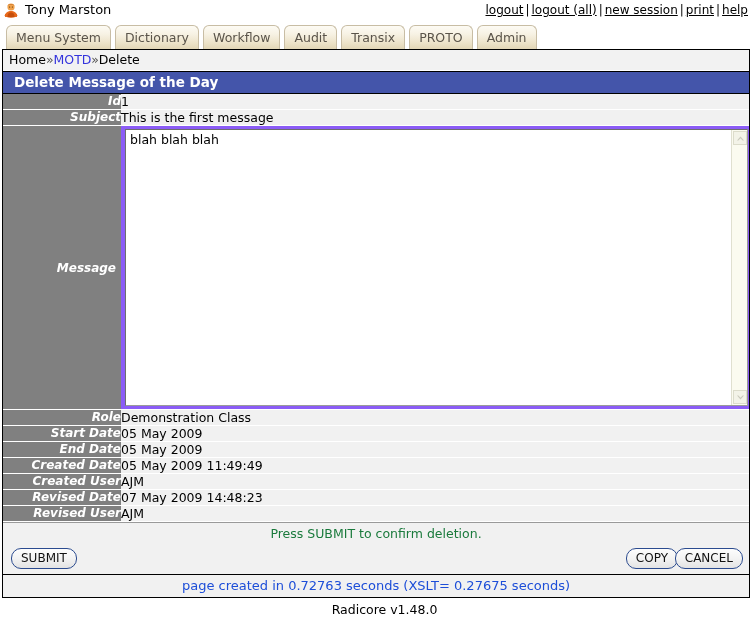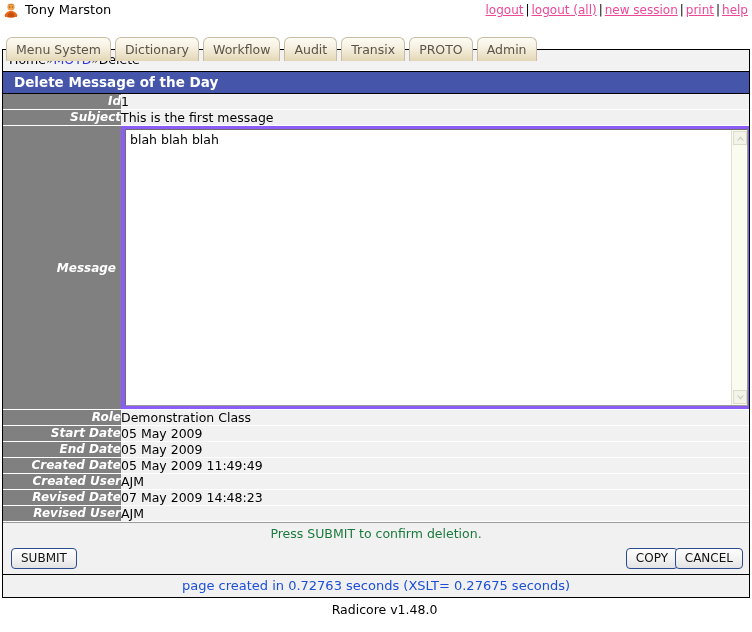--- a/index.html
+++ b/index.html
@@ -43,21 +43,21 @@
   }
   .header-links {
     position: absolute;
     right: 4px;
     top: 3px;
     font-size: 12px;
     color: #000;
     white-space: nowrap;
   }
   .header-links a {
-    color: #ec4899;
+    color: #000000;
     text-decoration: underline;
     text-align: center;
   }
   .header-links .sep {
     color: #000;
     padding: 0 2px;
   }
 
   
   .tab-strip {
@@ -65,21 +65,21 @@
     height: 28px;
     padding-left: 6px;
     box-sizing: border-box;
     white-space: nowrap;
     font-size: 0;
   }
   .tab {
     display: inline-block;
     position: relative;
     height: 24px;
-    margin-top: 16px;
+    margin-top: 4px;
     margin-right: 4px;
     padding: 0 9px;
     line-height: 24px;
     font-size: 12.5px;
     color: #5a544a;
     text-align: center;
     border: 1px solid #c8bda4;
     border-bottom: none;
     border-radius: 6px 6px 0 0;
     background: linear-gradient(to bottom, #fdfbf4 0%, #f7f2e4 35%, #ece2c8 75%, #e2d6b6 100%);
@@ -229,21 +229,21 @@
   .btn {
     position: absolute;
     top: 4px;
     height: 21px;
     line-height: 19px;
     padding: 0 9px;
     font-size: 12px;
     color: #111;
     background: linear-gradient(to bottom, #fdfdfd 0%, #f3f3f3 50%, #e3e3e3 100%);
     border: 1px solid #2b4b8f;
-    border-radius: 4px;
+    border-radius: 10px;
     box-sizing: border-box;
     cursor: pointer;
     font-family: "DejaVu Sans", "Liberation Sans", sans-serif;
   }
   .btn.submit { left: 8px; }
   .btn.copy { right: 71px; }
   .btn.cancel { right: 6px; }
 
   .timing-row {
     background: #f1f1f1;

